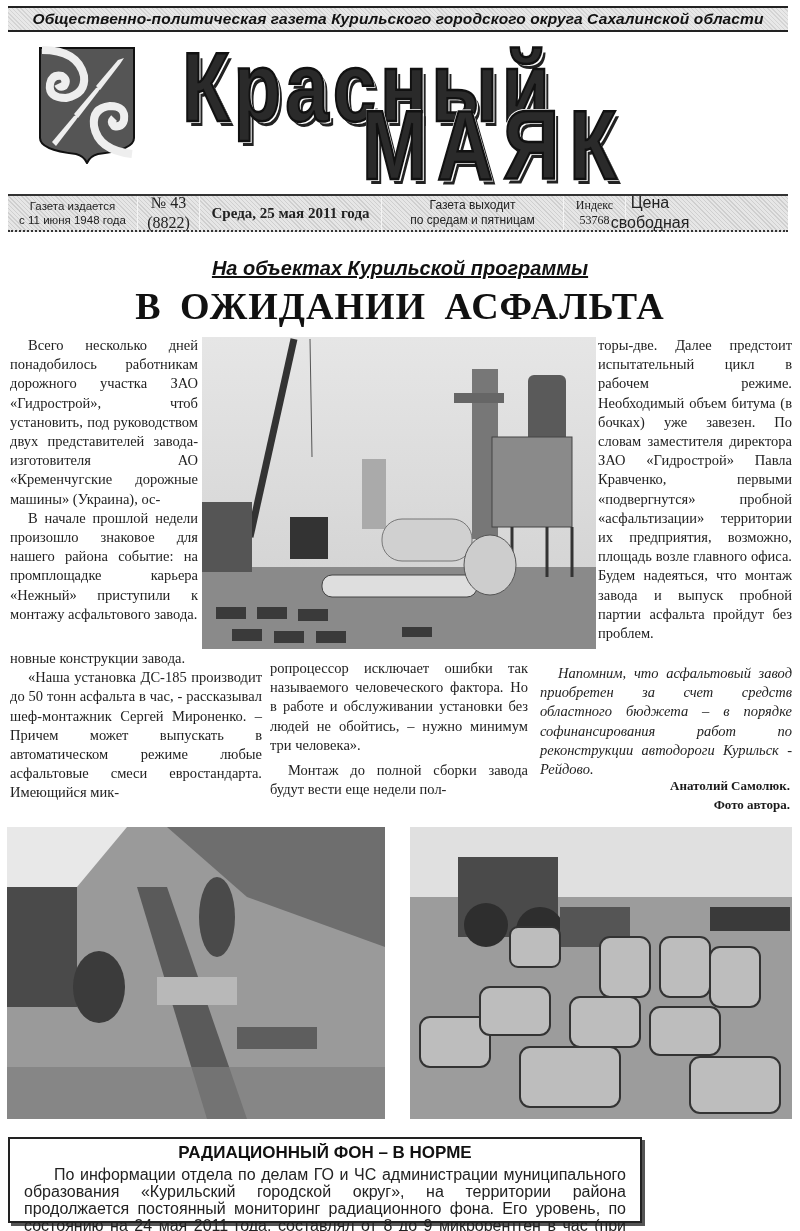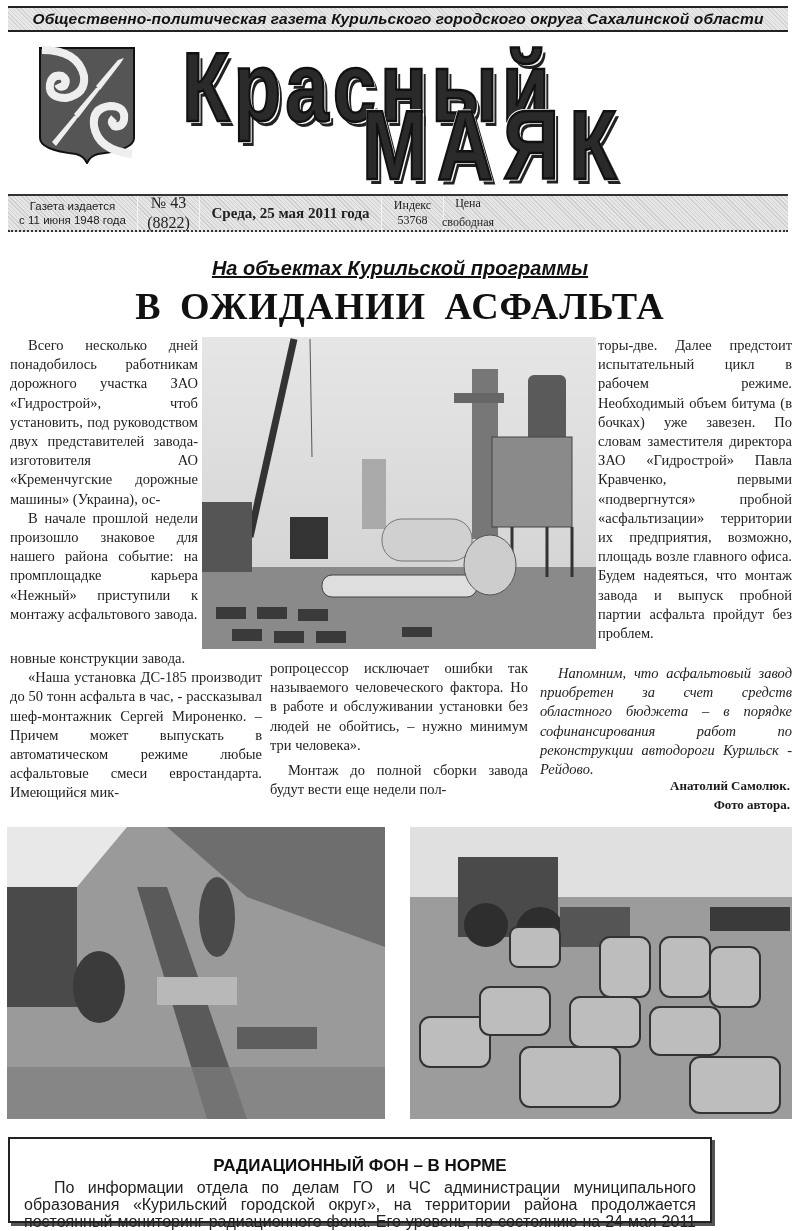--- a/index.html
+++ b/index.html
@@ -43,21 +43,21 @@
     display: flex; flex-direction: column; align-items: center; justify-content: center;
     border-right: 1px solid #f4f4f4; font-family: "Liberation Sans", sans-serif;
     font-size: 11.5px; color: #222; line-height: 1.25; text-align: center;
   }
   .info-cell:last-child { border-right: none; }
   .c1 { width: 130px; }
   .c2 { width: 62px; font-family: "Liberation Serif", serif; font-weight: normal; font-size: 16px; }
   .c3 { width: 182px; font-family: "Liberation Serif", serif; font-weight: bold; font-size: 15px; }
   .c4 { width: 182px; font-size: 12px; }
   .c5 { width: 62px; font-family: "Liberation Serif", serif; font-size: 12px; }
-  .c6 { width: 48px; font-family: Liberation Serif, serif; font-size: 12px; justify-content: space-between; }
+  .c6 { width: 48px; font-family: Liberation Sans, sans-serif; font-size: 16px; }
 
   .rubric {
     position: absolute; left: 0; top: 257px; width: 800px; text-align: center;
     font-family: "Liberation Sans", sans-serif; font-style: italic; font-weight: bold;
     font-size: 20px; text-decoration: underline; color: #111;
   }
   .headline {
     position: absolute; left: 0; top: 284px; width: 800px; text-align: center;
     font-family: Liberation Serif, serif; font-weight: bold; font-size: 38px;
     letter-spacing: 1px; word-spacing: 8px; color: #111;
@@ -67,23 +67,23 @@
     position: absolute; font-size: 14.5px; line-height: 19.2px; text-align: justify; color: #222;
   }
   .col-text p { text-indent: 18px; }
   .col-text p.noind { text-indent: 0; }
 
   .photo {
     position: absolute; overflow: hidden; background: #bdbdbd;
   }
 
   .radiation-box {
-    position: absolute; left: 8px; top: 1137px; width: 704px; height: 86px;
+    position: absolute; left: 8px; top: 1137px; width: 634px; height: 86px;
     border: 2px solid #222; box-shadow: 3px 3px 0 #555; background: #fff;
-    padding: 17px 14px 0 14px;
+    padding: 4px 14px 0 14px;
   }
   .rad-title {
     text-align: center; font-family: "Liberation Sans", sans-serif; font-weight: bold;
     font-size: 17px; margin-bottom: 3px; color: #111;
   }
   .rad-text {
     font-family: "Liberation Sans", sans-serif; font-size: 16px; line-height: 17px;
     text-align: justify; text-indent: 30px; color: #222;
   }
 
@@ -116,20 +116,24 @@
   <div class="info-cell c1">
     <span>Газета издается</span>
     <span>с 11 июня 1948 года</span>
   </div>
   <div class="info-cell c2">
     <span>№ 43</span>
     <span>(8822)</span>
   </div>
   <div class="info-cell c3">
     <span>Среда, 25 мая 2011 года</span>
+  </div>
+  <div class="info-cell c4">
+    <span>Газета выходит</span>
+    <span>по средам  и  пятницам</span>
   </div>
   <div class="info-cell c5">
     <span>Индекс</span>
     <span>53768</span>
   </div>
   <div class="info-cell c6">
     <span>Цена</span>
     <span>свободная</span>
   </div>
 </div>

